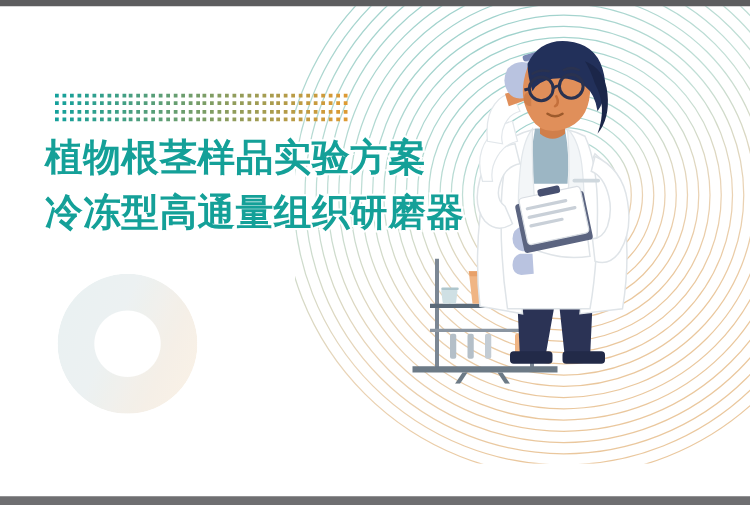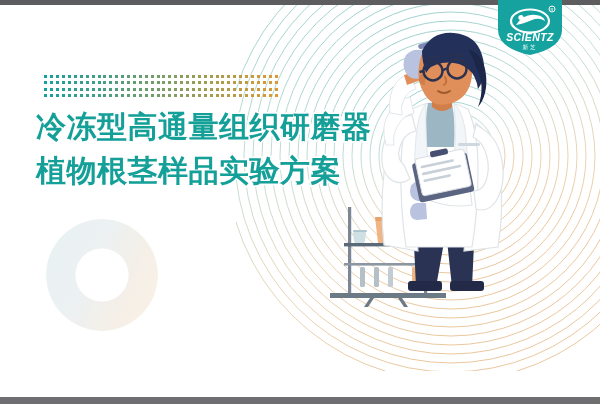--- a/index.html
+++ b/index.html
@@ -362,22 +362,22 @@
         <i style="background: rgb(190, 155, 67);"></i>
         <i style="background: rgb(195, 155, 64);"></i>
         <i style="background: rgb(200, 155, 62);"></i>
         <i style="background: rgb(206, 154, 59);"></i>
         <i style="background: rgb(211, 154, 56);"></i>
         <i style="background: rgb(216, 154, 54);"></i>
         <i style="background: rgb(221, 154, 51);"></i>
       </div>
 
     <div class="headline">
+      <div class="line">植物根茎样品实验方案</div>
       <div class="line">冷冻型高通量组织研磨器</div>
-      <div class="line">植物根茎样品实验方案</div>
     </div>
 
     <div class="cart">
       <svg width="130" height="106" viewBox="0 0 130 106" aria-hidden="true">
 
         <rect x="20" y="6" width="3.2" height="88" fill="#7b8794"></rect>
         <rect x="96" y="6" width="3.2" height="88" fill="#7b8794"></rect>
 
         <rect x="16" y="42" width="88" height="3.4" fill="#5b6a78"></rect>
 
@@ -473,34 +473,17 @@
         <path d="M126 54 q6 -4 13 -2" stroke="#2a3250" stroke-width="2" fill="none" stroke-linecap="round"></path>
         <path d="M151 51 q6 -3 12 0" stroke="#2a3250" stroke-width="2" fill="none" stroke-linecap="round"></path>
 
         <path d="M145 72 q3 6 -1 8" stroke="#c4703c" stroke-width="2" fill="none" stroke-linecap="round"></path>
         <path d="M138 86 q6 4 12 0" stroke="#9d5a2c" stroke-width="2" fill="none" stroke-linecap="round"></path>
       </svg>
     </div>
 
   </div>
 
-  <div class="logo">
-    <svg width="64" height="55" viewBox="0 0 64 55" aria-hidden="true">
-      <path d="M0 0 L64 0 L64 30 Q64 48 32 55 Q0 48 0 30 Z" fill="#16a3a0"></path>
-
-      <g transform="translate(32,21)">
-        <ellipse cx="0" cy="0" rx="19" ry="11.5" fill="none" stroke="#ffffff" stroke-width="2.2"></ellipse>
-        <path d="M-14 4 q8 -12 20 -10 q8 1 9 6 q-6 -4 -13 -1 q-9 4 -16 5 Z" fill="#ffffff"></path>
-        <circle cx="-9" cy="-3.5" r="2.6" fill="#ffffff"></circle>
-      </g>
-
-      <circle cx="54" cy="9" r="3" fill="none" stroke="#ffffff" stroke-width="1"></circle>
-      <text x="54" y="11" font-family="'Liberation Sans', sans-serif" font-size="4" fill="#ffffff" text-anchor="middle">R</text>
-
-      <text x="32" y="41" font-family="'Liberation Sans', sans-serif" font-size="10.5" font-weight="700" font-style="italic" letter-spacing="0.4" fill="#ffffff" text-anchor="middle">SCIENTZ</text>
-      <text x="32" y="49" font-family="'Liberation Sans', sans-serif" font-size="5.6" fill="#ffffff" text-anchor="middle" letter-spacing="2">新芝</text>
-    </svg>
-  </div>
 
 
   <div class="chrome-bottom"></div>
 
 </div>
 
 </body></html>

